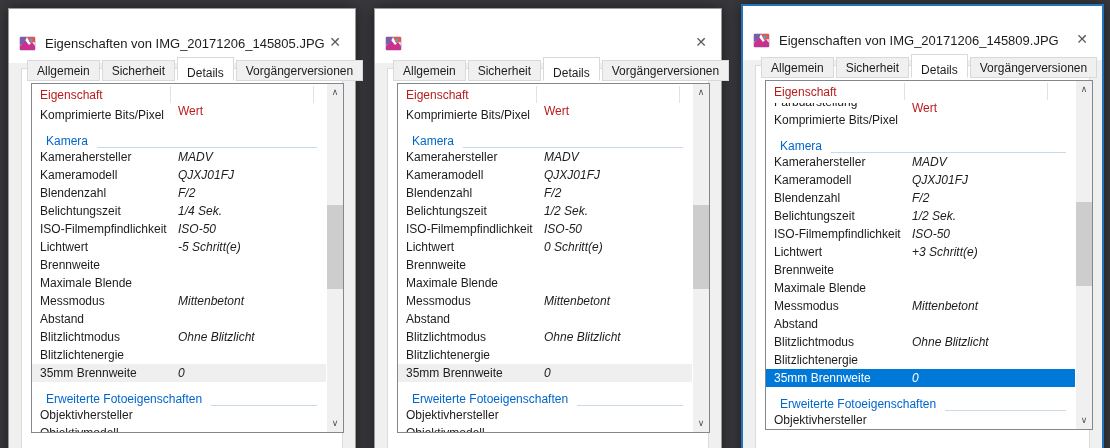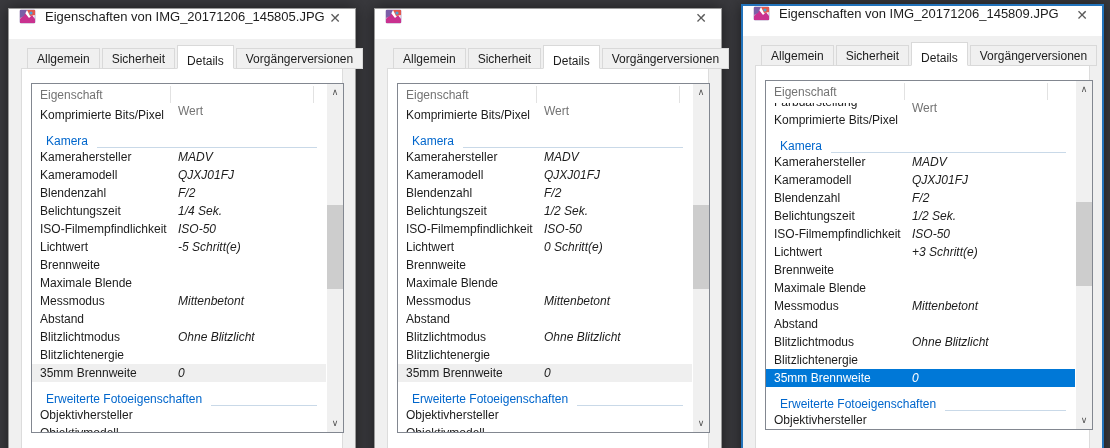--- a/index.html
+++ b/index.html
@@ -3,38 +3,38 @@
 <meta charset="utf-8">
 <style>
   html,body{margin:0;padding:0;}
   body{font-family:"Liberation Sans","DejaVu Sans",sans-serif;}
   .screen{position:relative;width:1110px;height:448px;overflow:hidden;background:#3a3a3e;}
 
   .window{position:absolute;height:456px;background:#f0f0f0;border:1px solid #9a9a9a;
           box-shadow:0 0 14px rgba(0,0,0,.5);box-sizing:border-box;}
   .window.active{border:2px solid #2273bb;}
 
-  .titlebar{height:30px;background:#ffffff;display:flex;align-items:flex-start;padding:0 10px;}
+  .titlebar{height:30px;background:#ffffff;display:flex;align-items:flex-end;padding:12px 10px;}
   .appicon{width:17px;height:15px;display:inline-block;flex:0 0 auto;}
   .title{font-size:13px;color:#1c1c1c;margin-left:9px;white-space:nowrap;overflow:hidden;}
   .close{margin-left:auto;color:#5a5a5a;font-size:14px;line-height:14px;padding:2px 4px;cursor:default;}
 
-  .tabs{position:absolute;left:18px;top:36px;height:24px;display:flex;align-items:flex-end;z-index:3;}
+  .tabs{position:absolute;left:18px;top:48px;height:24px;display:flex;align-items:flex-end;z-index:3;}
   .tab{font-size:12px;color:#1c1c1c;background:#f0f0f0;border:1px solid #d9d9d9;
        height:21px;box-sizing:border-box;padding:3px 9px 0;margin-right:2px;white-space:nowrap;}
   .tab.active{background:#ffffff;height:24px;padding-top:8px;border-bottom:1px solid #ffffff;position:relative;z-index:4;}
 
   .page{position:absolute;left:12px;right:12px;top:59px;height:400px;background:#ffffff;
         border:1px solid #dcdcdc;box-sizing:content-box;}
 
   .list{position:absolute;left:9px;top:14px;width:313px;height:350px;background:#ffffff;
         border:1px solid #828790;box-sizing:border-box;}
   .window[data-dialog="2"] .list{width:328px;}
 
-  .lheader{position:relative;height:22px;font-size:12px;color:#737373;}
+  .lheader{position:relative;height:22px;font-size:12px;color:#b91c1c;}
   .hcol1{position:absolute;left:8px;top:4px;}
   .hcol2{position:absolute;left:146px;top:20px;}
   .hdiv{position:absolute;top:2px;height:17px;width:1px;background:#e2e2e2;}
   .hdiv.d1{left:138px;} .hdiv.d2{left:281px;}
 
   .rows{position:absolute;left:0;top:22px;right:16px;bottom:0;overflow:hidden;
         font-size:12px;color:#1c1c1c;}
   .row{position:relative;height:18px;line-height:18px;text-align:center;}
   .row .lbl{position:absolute;left:8px;white-space:nowrap;}
   .row .val{position:absolute;left:146px;white-space:nowrap;font-style:italic;}

